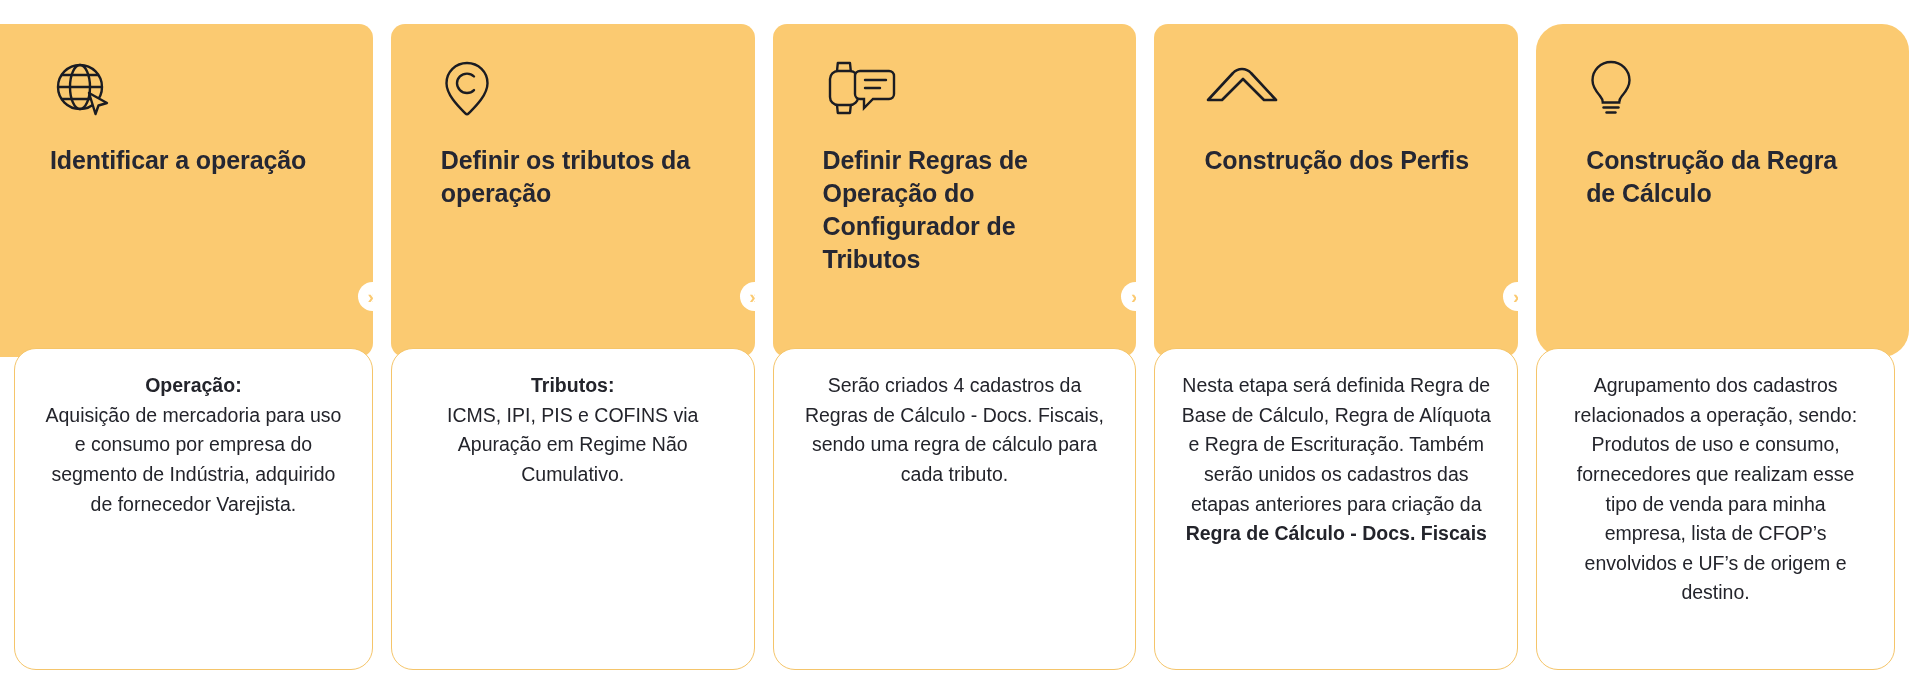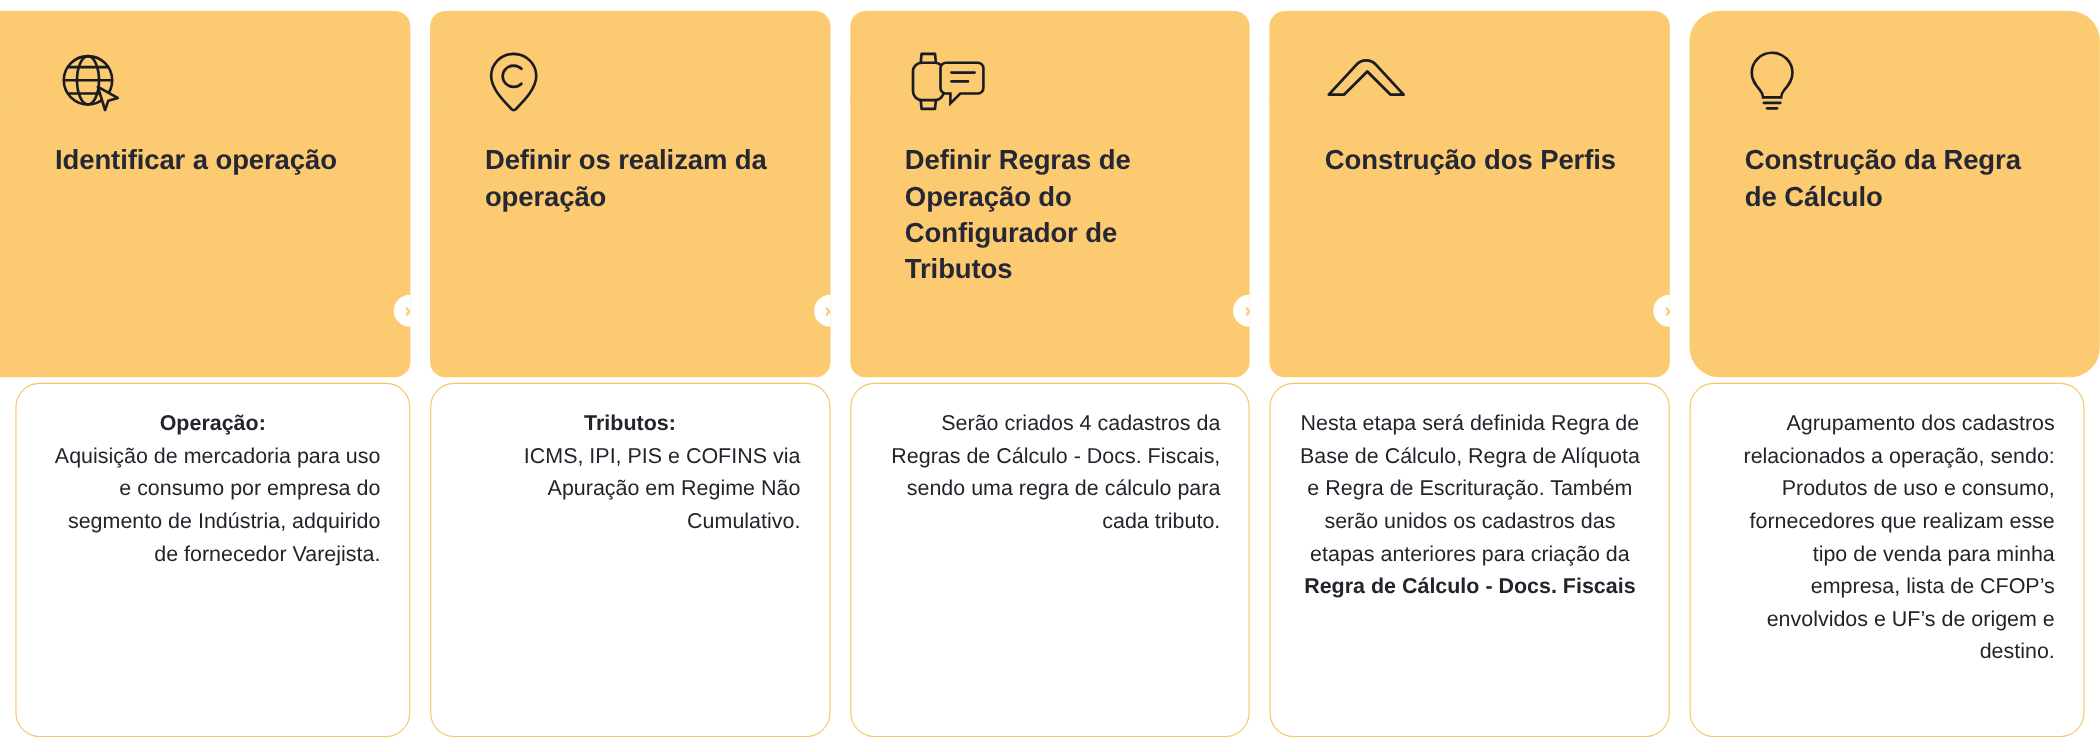--- a/index.html
+++ b/index.html
@@ -26,20 +26,21 @@
     width: 1909px;
     height: 335px;
     display: flex;
     flex-direction: row;
     align-items: flex-start;
   }
   .step-col {
     position: relative;
     width: 381.8px;
     box-sizing: border-box;
+    margin-top: 14px;
   }
   .card-top {
     background: #fbca71;
     border-radius: 14px;
     height: 333px;
     margin: 0 9px;
     box-sizing: border-box;
     padding: 26px 28px 0 28px;
     position: relative;
     overflow: hidden;
@@ -145,21 +146,20 @@
     background: #ffffff;
   }
   .card-bottom .lead {
     font-weight: bold;
   }
   .card-bottom b {
     font-weight: bold;
   }
   .desc-text {
     white-space: pre-wrap;
-    text-align: right;
   }
 </style>
 </head>
 <body>
 
 <div class="flow">
 
   <div class="steps-row">
 
     <div class="step-col">
@@ -184,21 +184,21 @@
 
     <div class="step-col">
       <div class="card-top">
         <div class="connector-line"></div>
         <div class="icon-wrap">
           <svg width="52" height="62" viewBox="0 0 52 62" fill="none" stroke="#1b1c22" stroke-width="2.4">
             <path d="M26 6 C14.5 6 5.5 15 5.5 26.2 C5.5 38 18 50 24.3 56.4 C25.2 57.3 26.8 57.3 27.7 56.4 C34 50 46.5 38 46.5 26.2 C46.5 15 37.5 6 26 6 Z"></path>
             <path d="M33 19.5 C31.2 17.7 28.7 16.6 26 16.6 C20.5 16.6 16 21 16 26.3 C16 31.6 20.5 36 26 36 C28.7 36 31.2 34.9 33 33.1" stroke-linecap="round"></path>
           </svg>
         </div>
-        <div class="step-title">Definir os realizam da operação</div>
+        <div class="step-title">Definir os tributos da operação</div>
         <div class="chevron-badge">
           <span>»</span>
         </div>
       </div>
     </div>
 
     <div class="step-col">
       <div class="card-top">
         <div class="connector-line"></div>
         <div class="icon-wrap">

